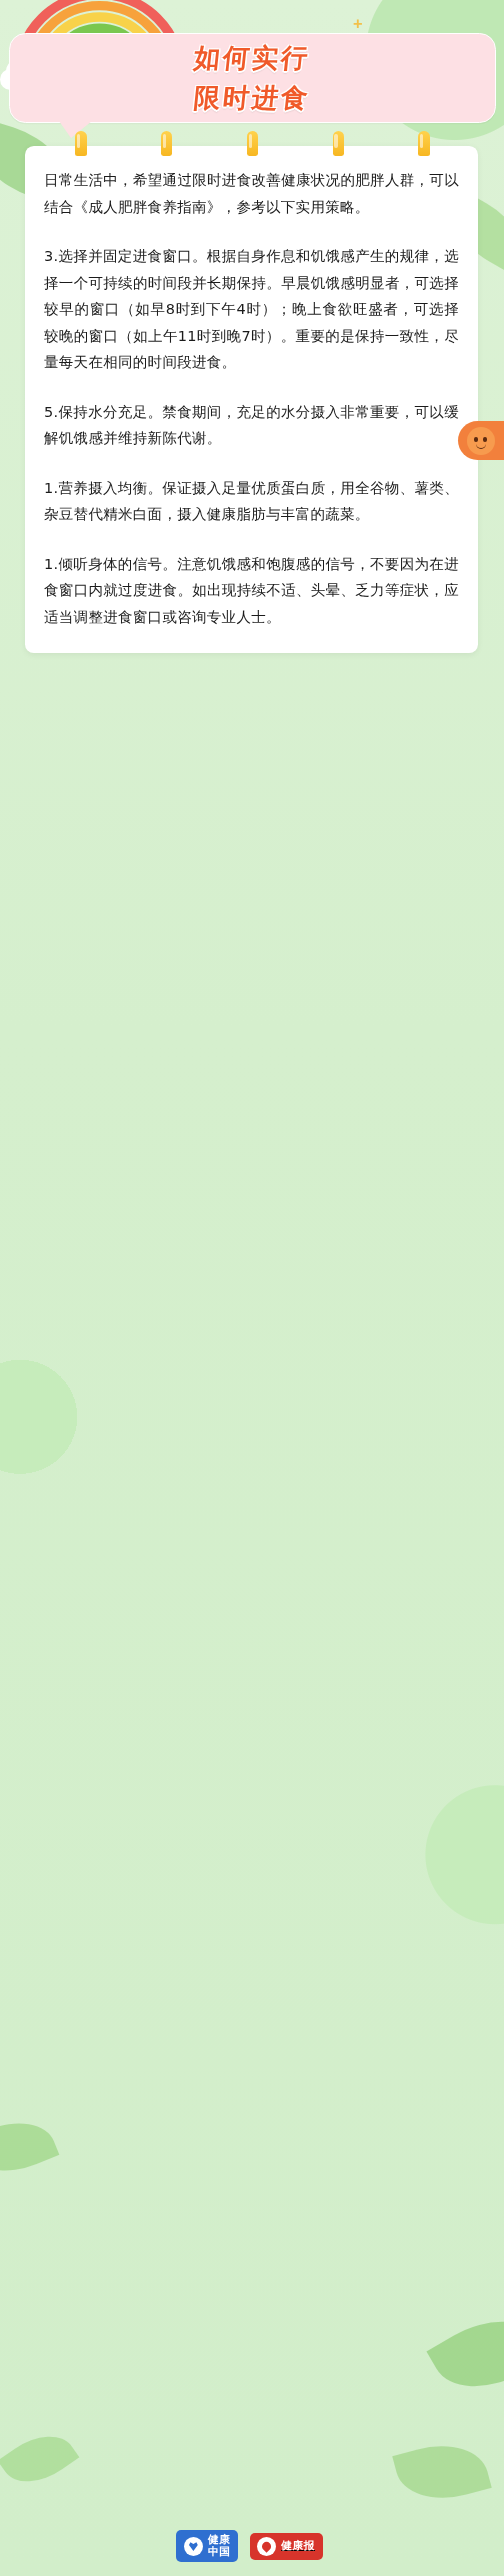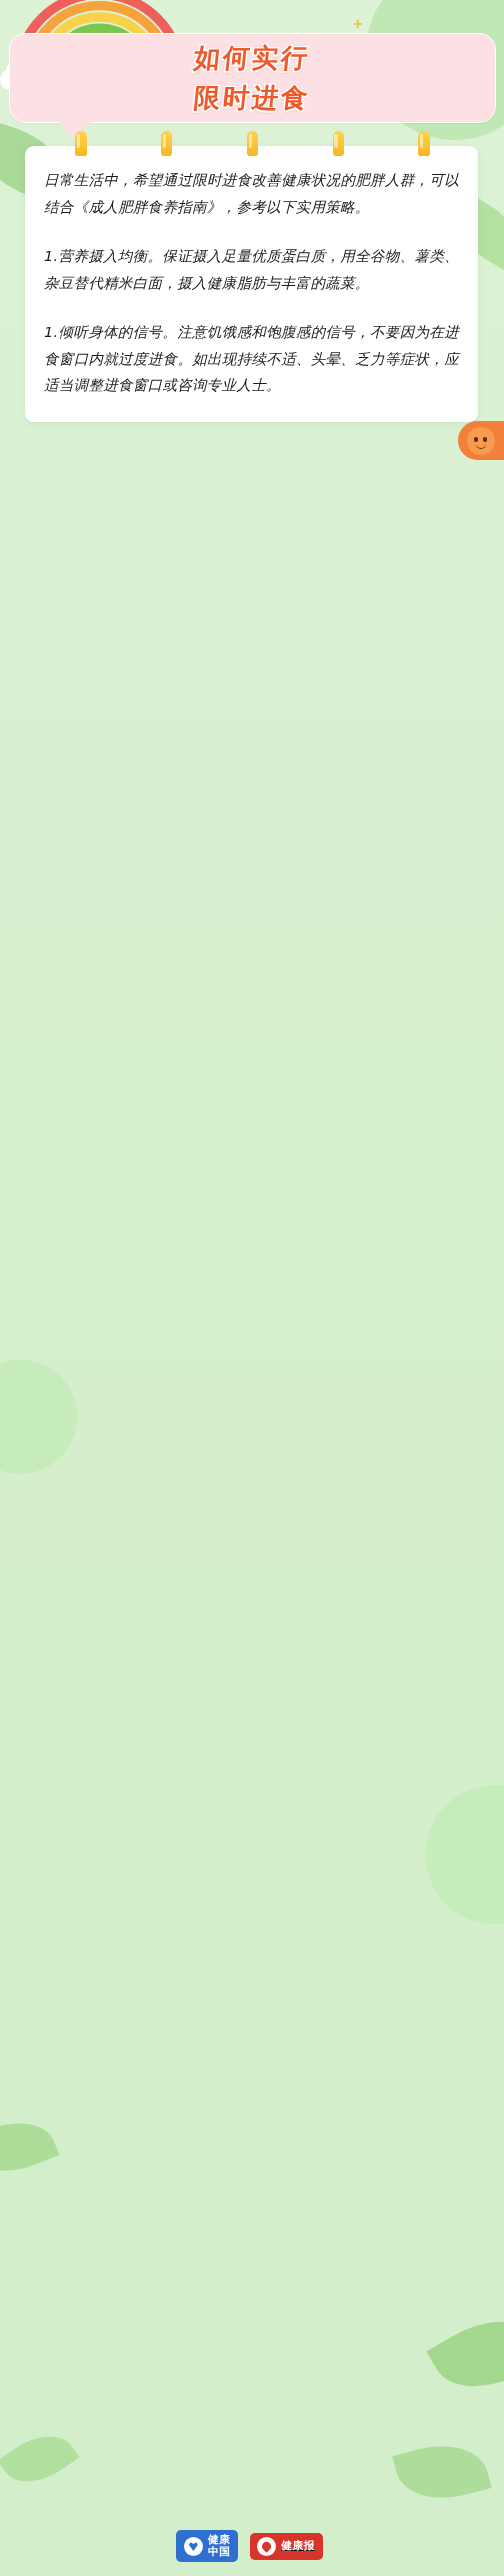--- a/index.html
+++ b/index.html
@@ -154,21 +154,20 @@
     z-index: 3;
   }
   .para {
     font-family: "DejaVu Sans", sans-serif;
     font-size: 14.5px;
     line-height: 26.5px;
     color: #1b1b1b;
     letter-spacing: 0.3px;
     text-align: justify;
     margin-bottom: 23px;
-    font-style: italic;
   }
   .para:last-child { margin-bottom: 0; }
 
   
   .sticker {
     position: absolute;
     right: 0px;
     top: 421px;
     width: 47px;
     height: 39px;
@@ -303,20 +302,22 @@
 <div class="sticker">
   <div class="face">
     <div class="eye left"></div>
     <div class="eye right"></div>
     <div class="mouth"></div>
   </div>
 </div>
 
 <div class="paper">
   <p class="para">日常生活中，希望通过限时进食改善健康状况的肥胖人群，可以结合《成人肥胖食养指南》，参考以下实用策略。</p>
+  <p class="para">3.选择并固定进食窗口。根据自身作息和饥饿感产生的规律，选择一个可持续的时间段并长期保持。早晨饥饿感明显者，可选择较早的窗口（如早8时到下午4时）；晚上食欲旺盛者，可选择较晚的窗口（如上午11时到晚7时）。重要的是保持一致性，尽量每天在相同的时间段进食。</p>
+  <p class="para">5.保持水分充足。禁食期间，充足的水分摄入非常重要，可以缓解饥饿感并维持新陈代谢。</p>
   <p class="para">1.营养摄入均衡。保证摄入足量优质蛋白质，用全谷物、薯类、杂豆替代精米白面，摄入健康脂肪与丰富的蔬菜。</p>
   <p class="para">1.倾听身体的信号。注意饥饿感和饱腹感的信号，不要因为在进食窗口内就过度进食。如出现持续不适、头晕、乏力等症状，应适当调整进食窗口或咨询专业人士。</p>
 </div>
 
 <div class="footer">
   <div class="logo blue">
     <div class="mark"></div>
     <div class="txt">
       <span>健康</span>
       <span>中国</span>

